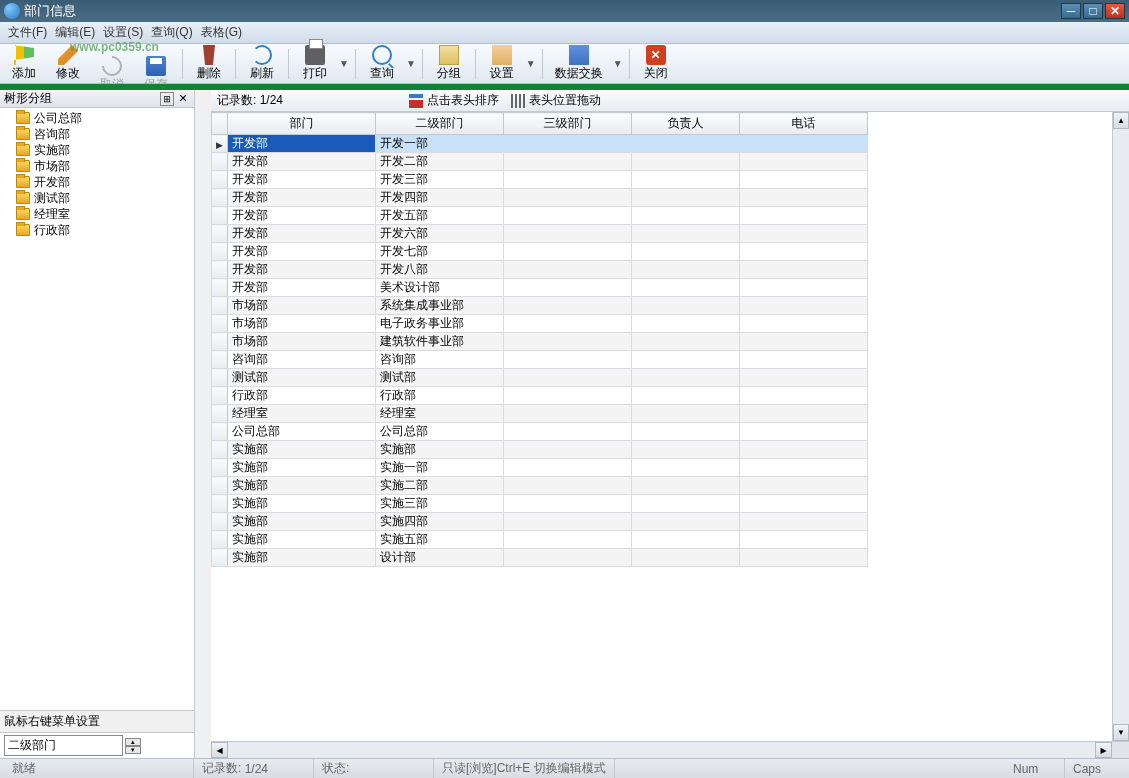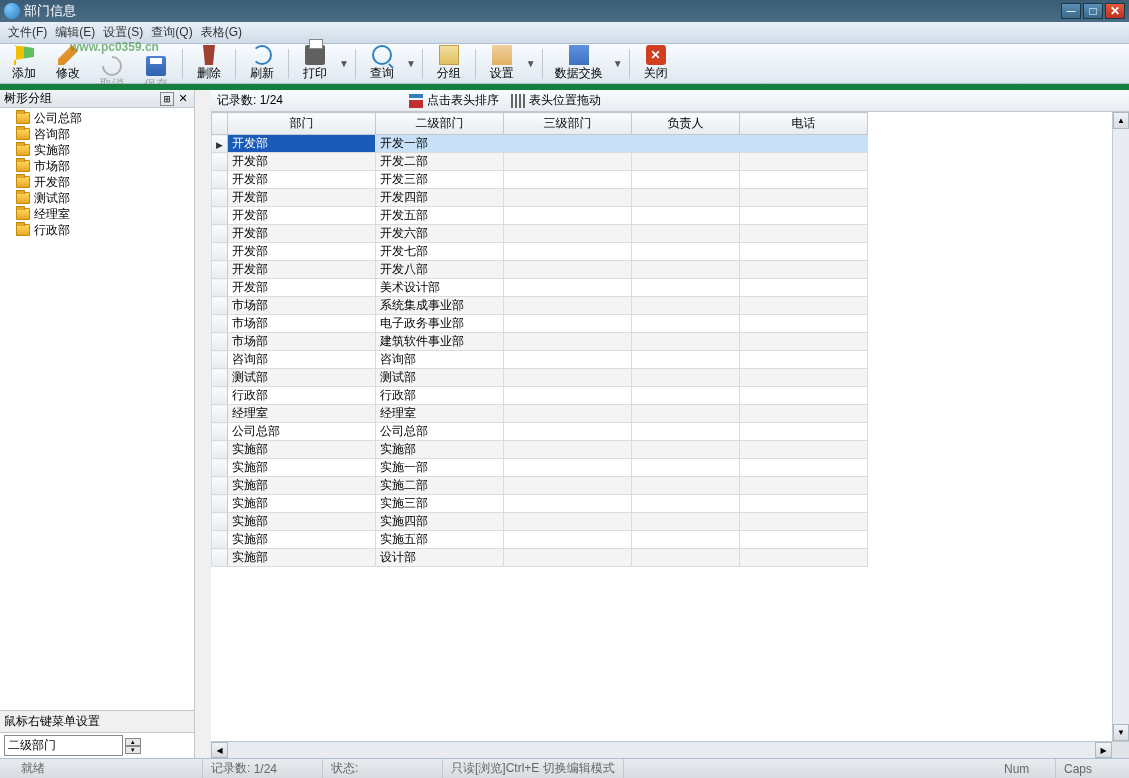--- a/index.html
+++ b/index.html
@@ -65,21 +65,21 @@
 
 .scrollbar-v { width: 17px; background: #e8ecf0; border-left: 1px solid #c0c8d0; display: flex; flex-direction: column; }
 .scrollbar-v .sbtn { height: 17px; background: linear-gradient(#f0f4f8, #d8dce0); border: 1px solid #b0b8c0; font-size: 8px; text-align: center; line-height: 15px; }
 .scrollbar-v .strack { flex: 1; }
 
 .hscroll { height: 17px; background: #e8ecf0; border-top: 1px solid #c0c8d0; display: flex; }
 .hscroll .sbtn { width: 17px; background: linear-gradient(#f0f4f8, #d8dce0); border: 1px solid #b0b8c0; font-size: 8px; text-align: center; line-height: 15px; }
 .hscroll .strack { flex: 1; }
 .hscroll .corner { width: 17px; background: #e0e4e8; }
 
-.statusbar { height: 20px; background: linear-gradient(#e8ecf0, #d8dce0); border-top: 1px solid #b0c0d0; display: flex; align-items: flex-start; padding: 0 13px; color: #666; }
+.statusbar { height: 20px; background: linear-gradient(#e8ecf0, #d8dce0); border-top: 1px solid #b0c0d0; display: flex; align-items: flex-start; padding: 0 4px; color: #666; }
 .statusbar > div { padding: 0 8px; border-right: 1px solid #c0c8d0; height: 100%; display: flex; align-items: center; }
 .statusbar .spacer { flex: 1; border: none; }
 
 
 .i-flag { background: linear-gradient(90deg, #f0c000 50%, #60c060 50%); clip-path: polygon(0 0, 100% 15%, 100% 60%, 0 75%, 0 100%, 10% 100%, 10% 0); }
 .i-edit { background: linear-gradient(135deg, #f0a030, #d08020); clip-path: polygon(0 70%, 70% 0, 100% 30%, 30% 100%, 0 100%); }
 .i-undo { border: 2px solid #b0b0b0; border-radius: 50%; border-top-color: transparent; transform: rotate(-45deg); }
 .i-save { background: linear-gradient(#5080d0, #3060b0); border-radius: 2px; position: relative; }
 .i-save::after { content: ""; position: absolute; top: 10%; left: 20%; width: 60%; height: 30%; background: #fff; }
 .i-del { background: #a04030; clip-path: polygon(20% 0, 80% 0, 70% 100%, 30% 100%); }

